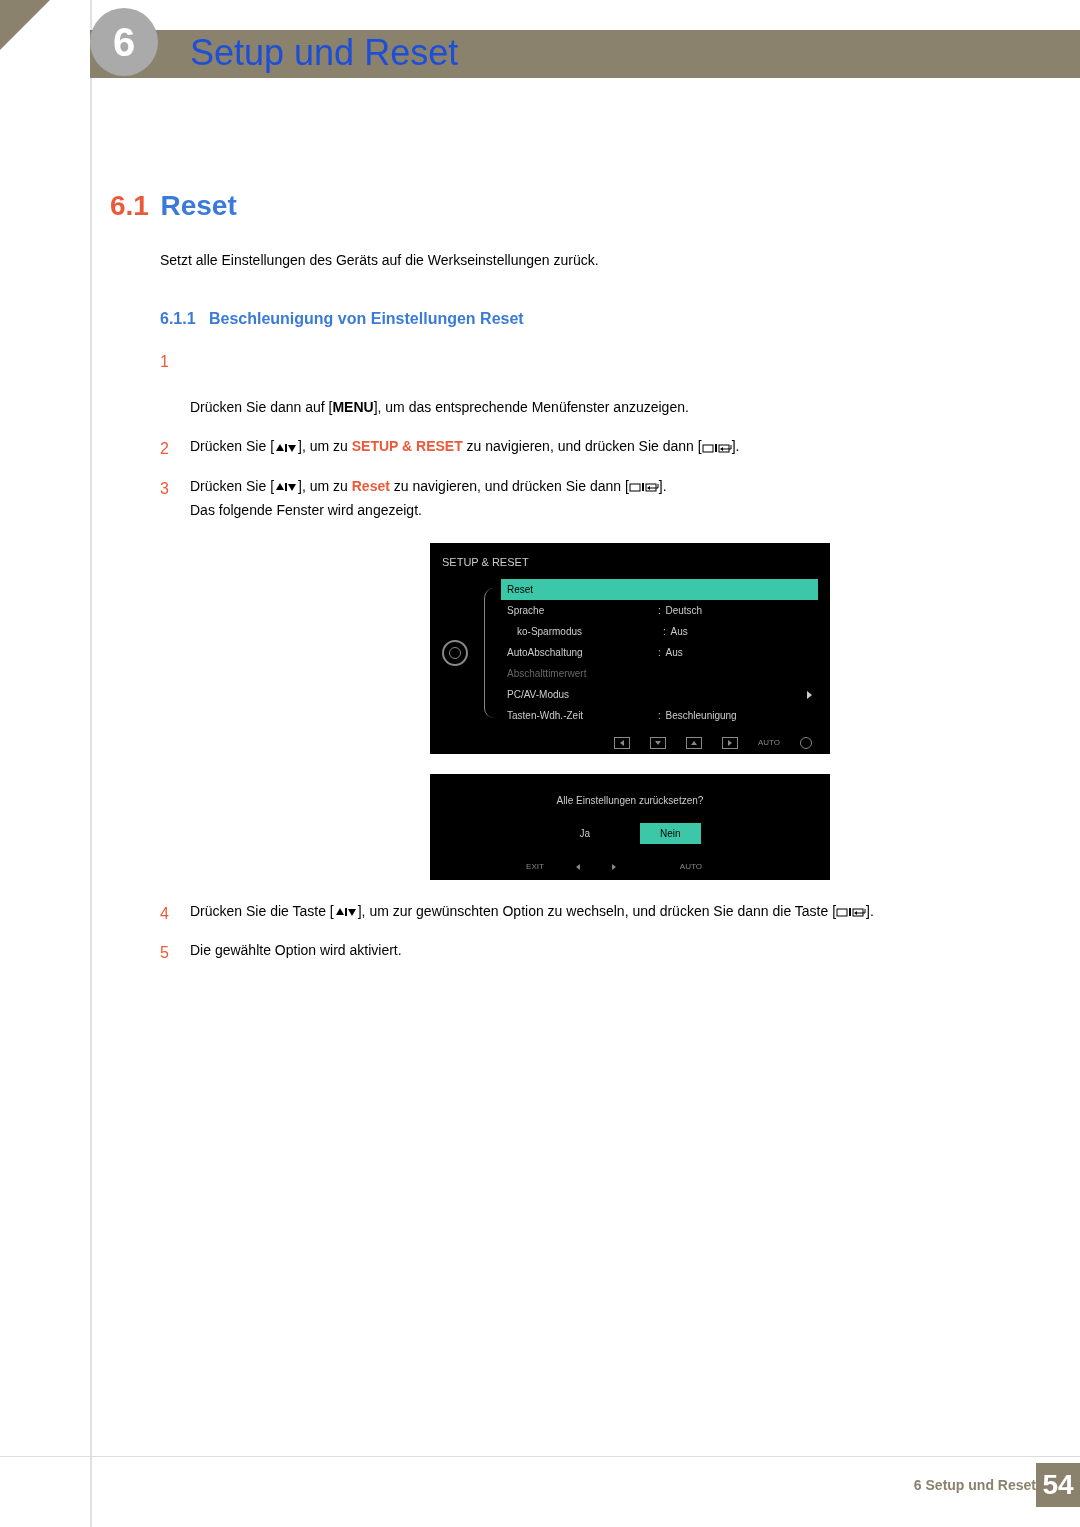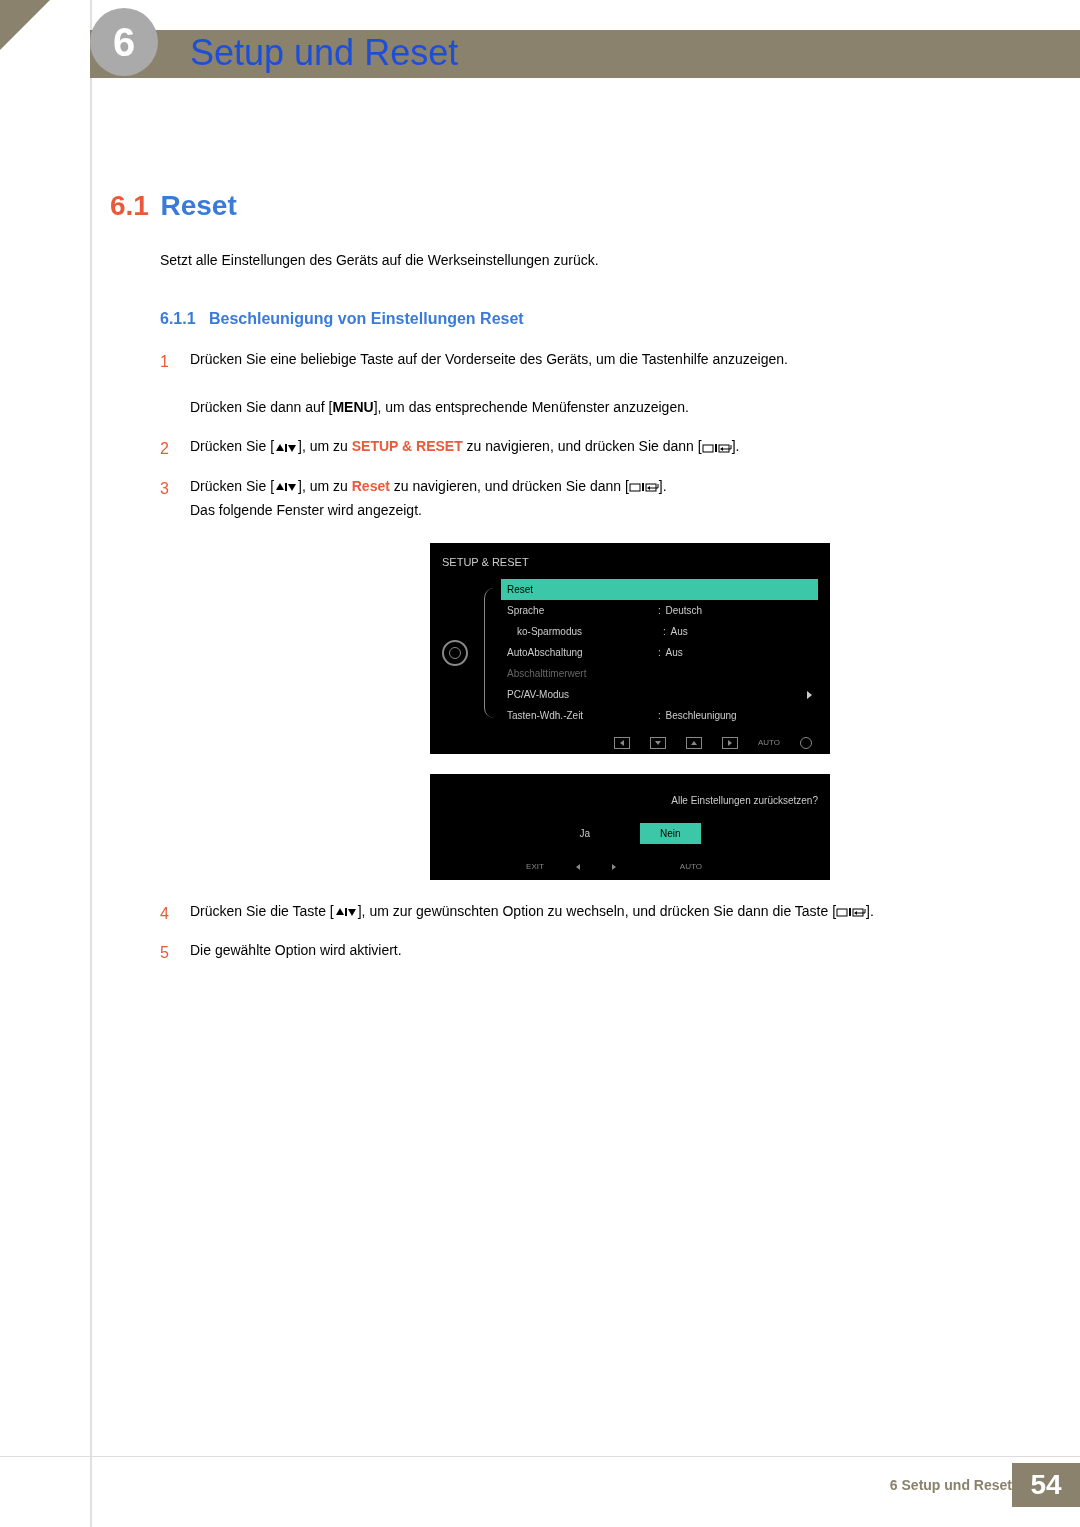--- a/index.html
+++ b/index.html
@@ -38,30 +38,30 @@
 .osd-row.dim{color:#666}
 .osd-row .arrow-r{width:0;height:0;border-left:5px solid #ccc;border-top:4px solid transparent;border-bottom:4px solid transparent}
 .osd-nav{display:flex;justify-content:flex-end;gap:20px;margin-top:10px;padding-right:6px;align-items:center}
 .osd-nav .nbox{width:14px;height:10px;border:1px solid #888;display:flex;align-items:center;justify-content:center}
 .osd-nav .auto{font-size:8px;color:#888}
 .osd-nav .pwr{width:10px;height:10px;border:1px solid #888;border-radius:50%}
 .tri-l{width:0;height:0;border-right:4px solid #888;border-top:3px solid transparent;border-bottom:3px solid transparent}
 .tri-r{width:0;height:0;border-left:4px solid #888;border-top:3px solid transparent;border-bottom:3px solid transparent}
 .tri-u{width:0;height:0;border-bottom:4px solid #888;border-left:3px solid transparent;border-right:3px solid transparent}
 .tri-d{width:0;height:0;border-top:4px solid #888;border-left:3px solid transparent;border-right:3px solid transparent}
-.osd2{background:#000;color:#ccc;font-size:10px;padding:18px 12px 6px;margin-top:20px;text-align:right}
+.osd2{background:#000;color:#ccc;font-size:10px;padding:18px 12px 6px;margin-top:20px;text-align:center}
 .osd2 .prompt{margin-bottom:14px;font-size:10px}
 .osd2 .btns{display:flex;justify-content:center;gap:30px}
 .osd2 .btn-plain{padding:2px 20px}
 .osd2 .btn-sel{background:#3cc8a8;color:#000;padding:2px 20px}
 .osd2-nav{display:flex;justify-content:center;gap:32px;margin-top:16px;align-items:center;font-size:8px;color:#888}
 .osd2-nav .lbl8{font-size:8px}
 .footer{position:absolute;bottom:20px;right:0;display:flex;align-items:center}
 .footer .ftxt{color:#8a826c;font-size:14px;font-weight:bold;}
-.footer .fpage{background:#8a826c;color:#fff;font-size:28px;font-weight:bold;width:68px;height:44px;display:flex;align-items:center;justify-content:center}
+.footer .fpage{background:#8a826c;color:#fff;font-size:28px;font-weight:bold;width:44px;height:44px;display:flex;align-items:center;justify-content:center}
 .footer-line{position:absolute;bottom:70px;left:0;right:0;height:1px;background:#ddd}
 svg.inline-icon{height:12px}
 </style>
 </head>
 <body>
 
 <div class="page">
   <div class="corner"></div>
   <div class="side-line"></div>
   <div class="header-band"></div>
@@ -76,21 +76,21 @@
     <div class="intro">Setzt alle Einstellungen des Geräts auf die Werkseinstellungen zurück.</div>
 
     <div class="subsec">
       <span>6.1.1</span>&nbsp;&nbsp;
       <span>Beschleunigung von Einstellungen Reset</span>
     </div>
 
     <ol class="steps">
       <li>
         <span class="num">1</span>
-        <span>Drücken Sie eine beliebige Taste auf der Vorderseite des Geräts, um die Tastenhilfe anzuzeigen.</span><br><br>
+        <br><br>
         <span>Drücken Sie dann auf [</span><span class="menu-key">MENU</span><span>], um das entsprechende Menüfenster anzuzeigen.</span>
       </li>
       <li>
         <span class="num">2</span>
         <span>Drücken Sie [</span><svg class="inline-icon" viewBox="0 0 24 12" width="24">
             <polygon points="6,2 10,9 2,9" fill="#000"></polygon>
             <rect x="11" y="2" width="2" height="8" fill="#000"></rect>
             <polygon points="18,10 22,3 14,3" fill="#000"></polygon>
           </svg><span>], um zu </span><span class="kw-setup">SETUP &amp; RESET</span><span> zu navigieren, und drücken Sie dann [</span><svg class="inline-icon" viewBox="0 0 30 12" width="30">
             <rect x="1" y="3" width="10" height="7" stroke="#000" fill="none"></rect>

